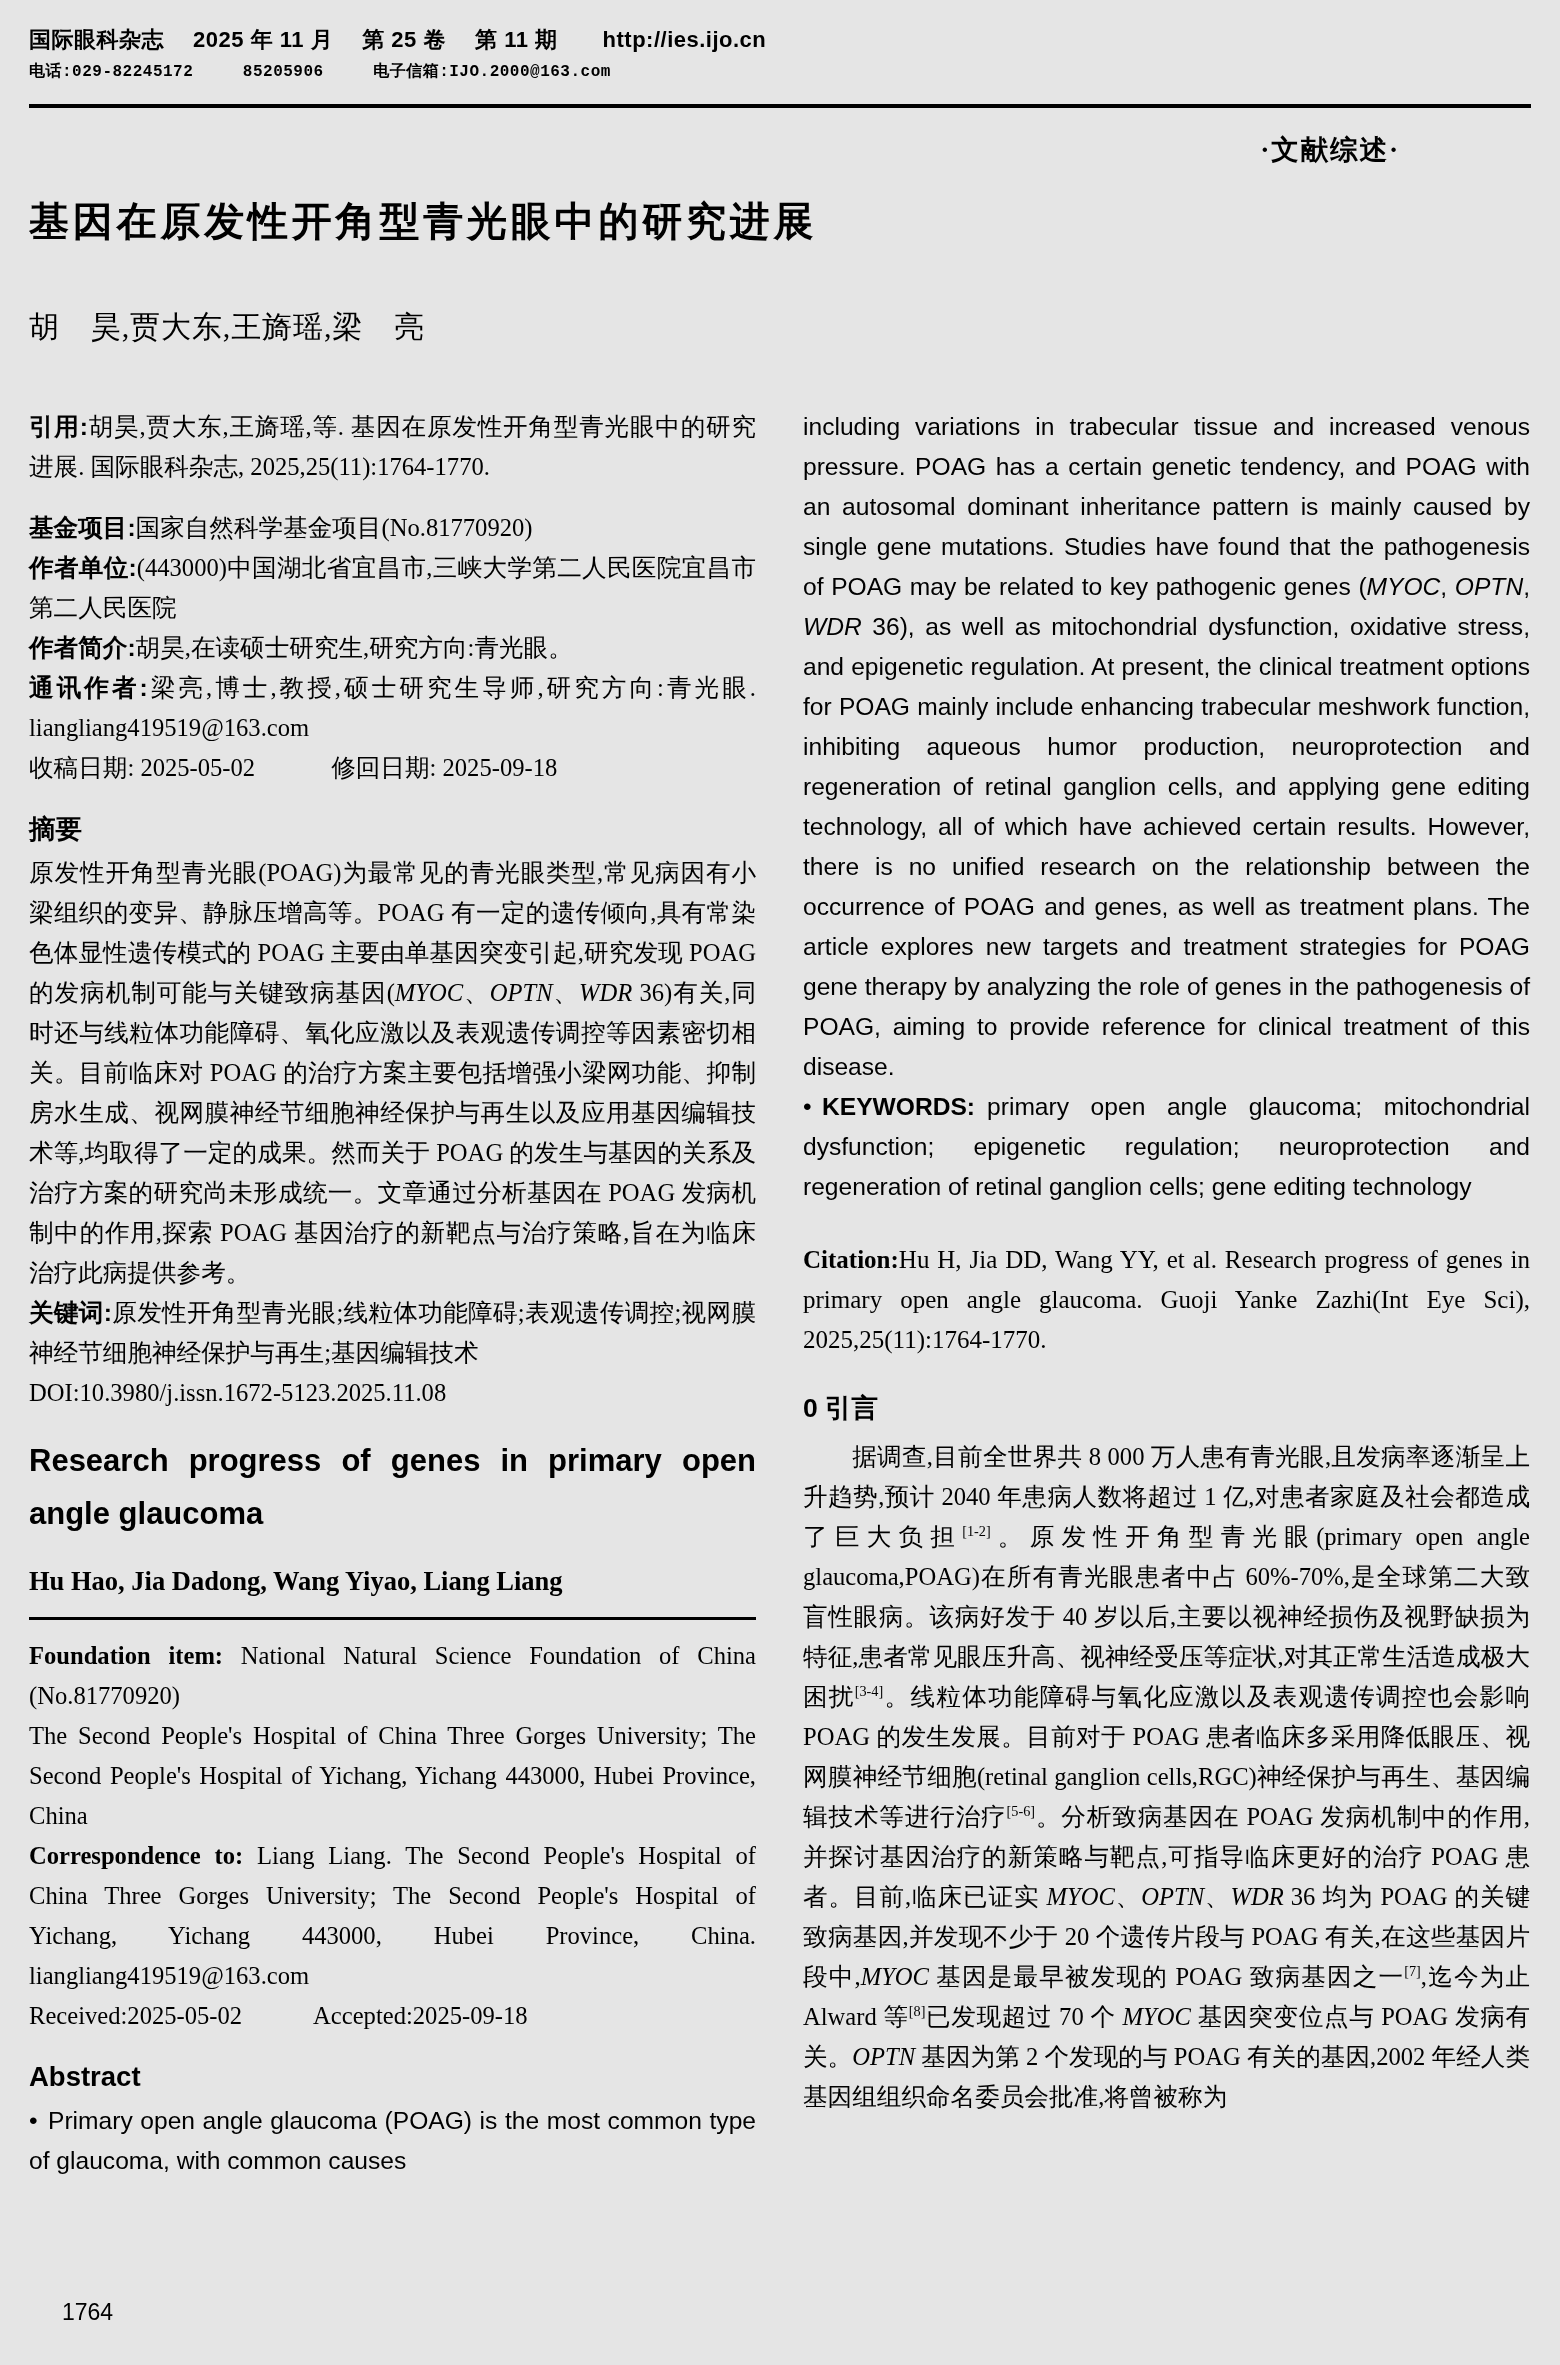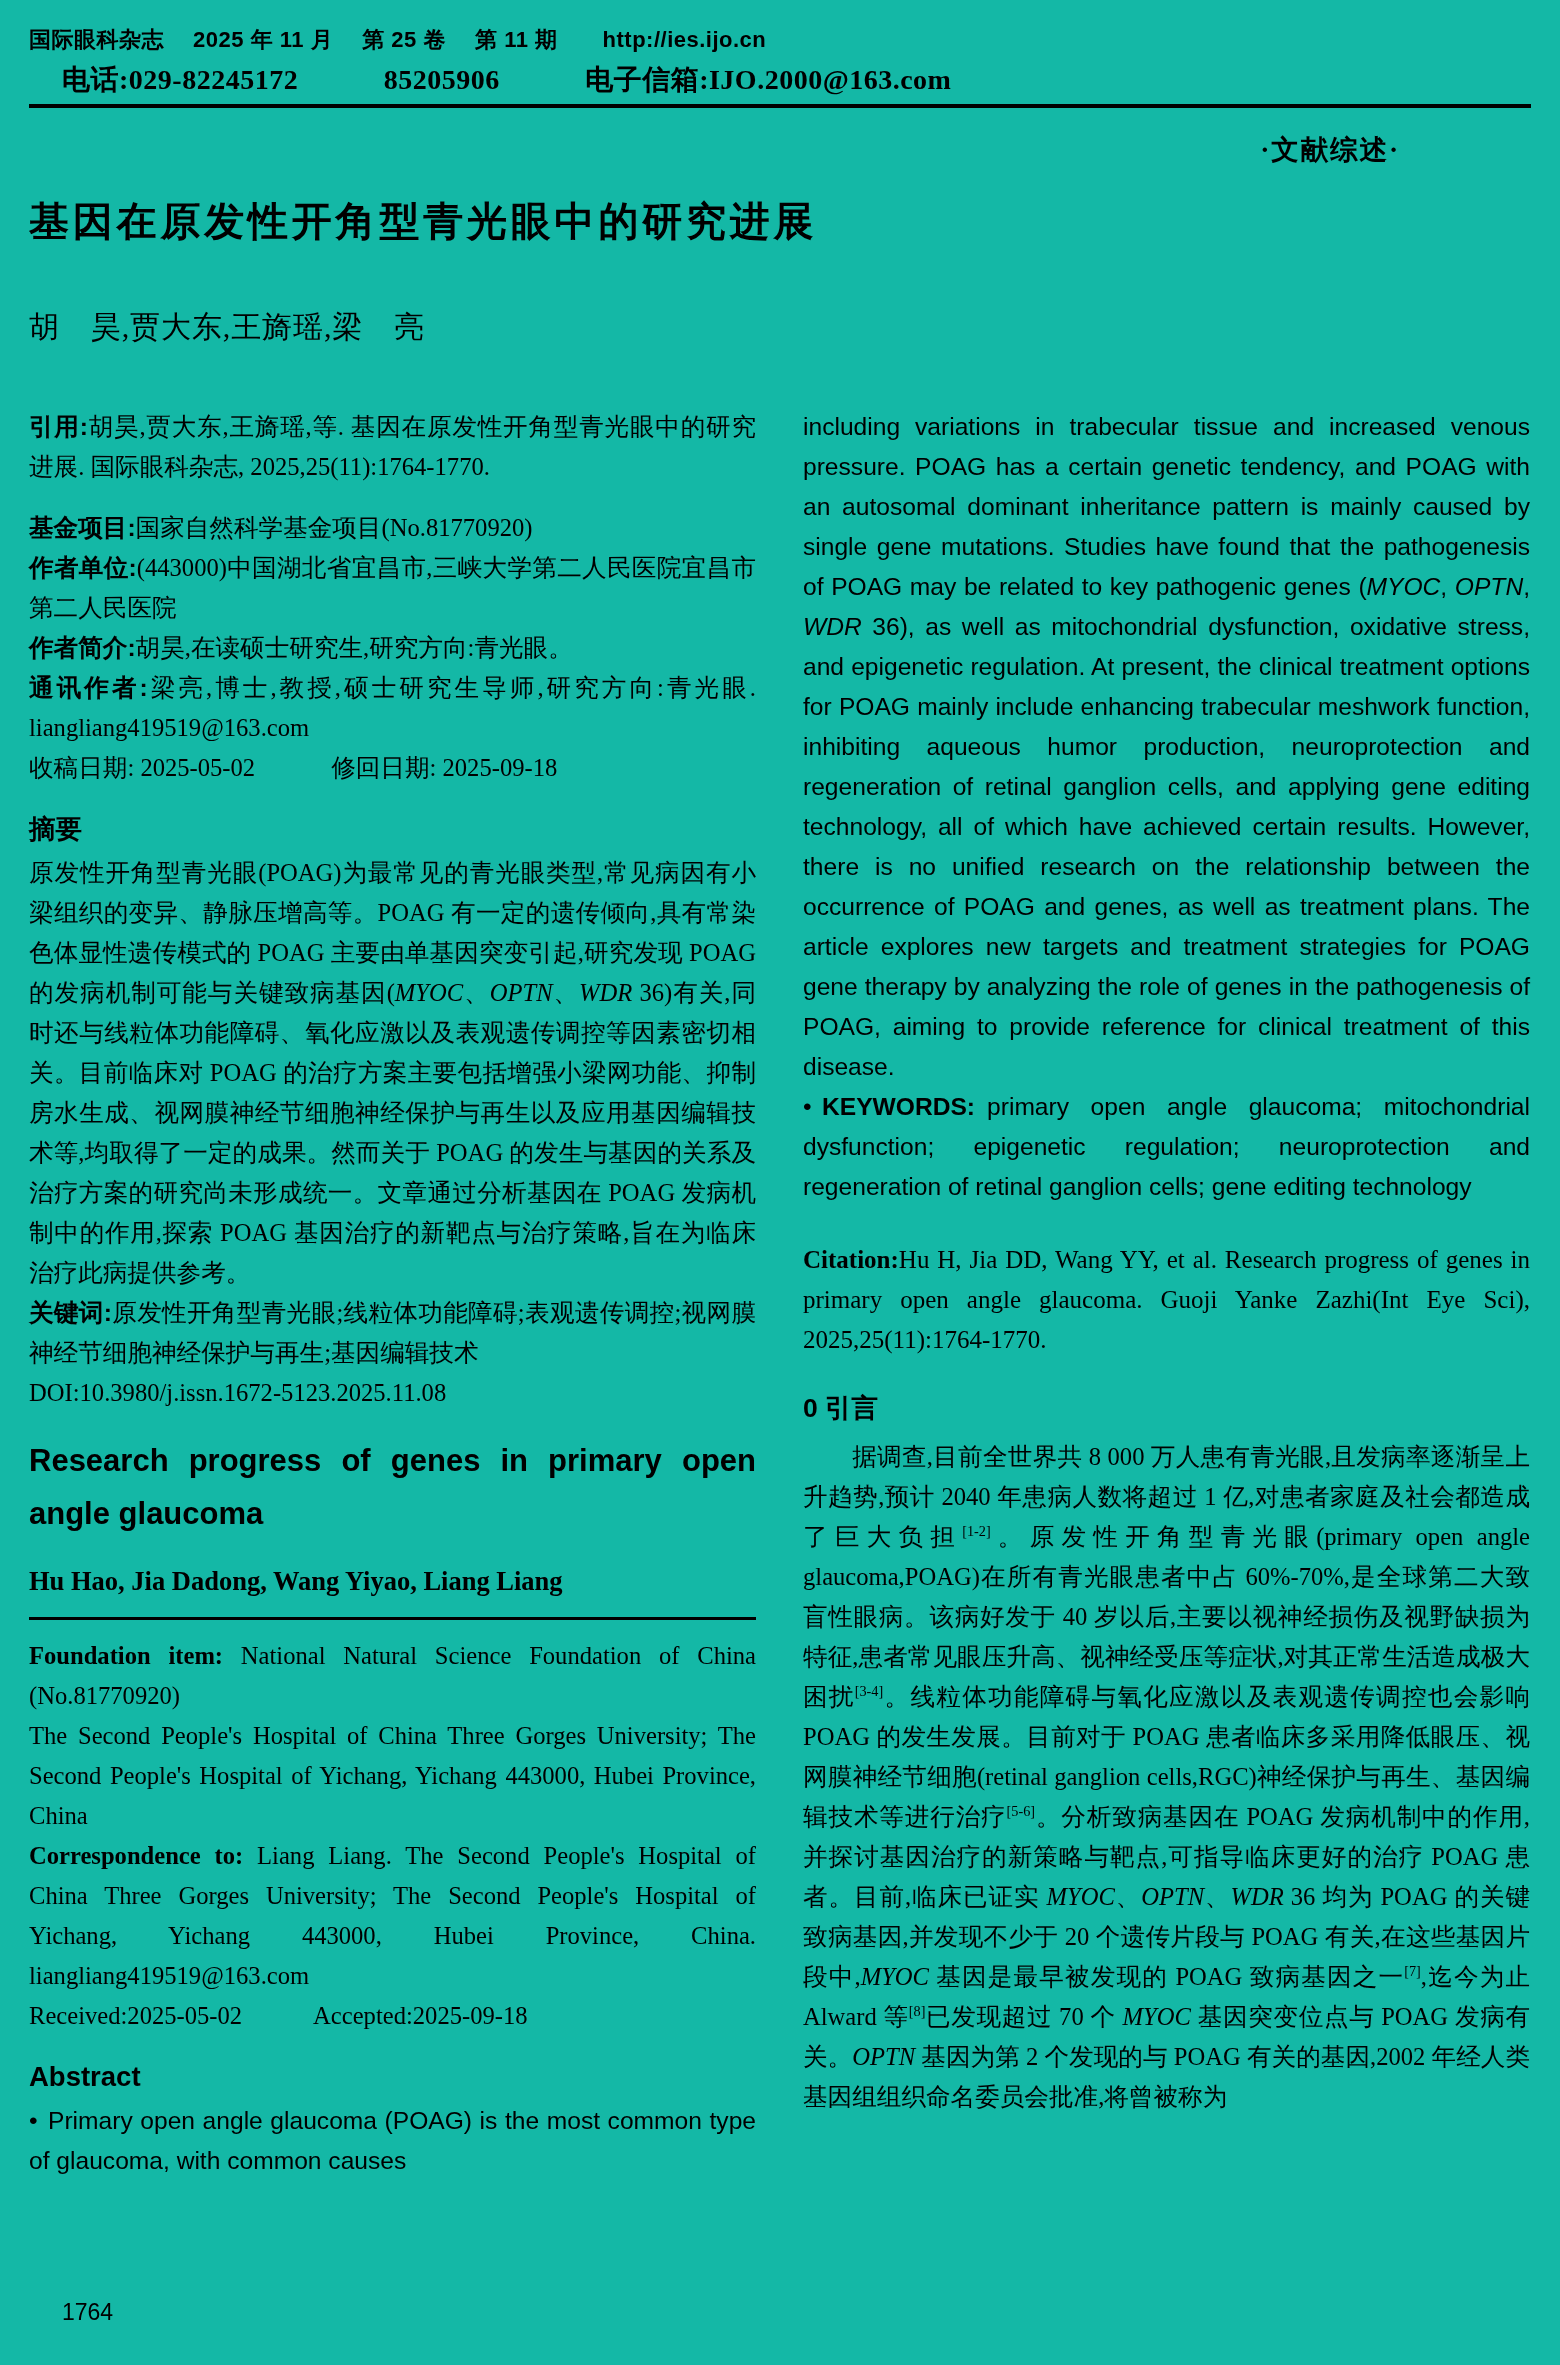--- a/index.html
+++ b/index.html
@@ -1,31 +1,31 @@
 <!DOCTYPE html>
 <html style="font-size:7.6px"><head>
 <meta charset="utf-8">
 <title>IES Journal Page</title>
 <style>
   html,body{margin:0;padding:0;background:#888;}
   .page{
     position:relative;
     width:1560px;height:2366px;
-    background:#14b8a6;
+    background:#e5e5e5;
     color:#000;
     overflow:hidden;
     font-family:"Liberation Serif","DejaVu Serif",serif;
   }
   
   .h-line1{position:absolute;left:29px;top:24.6px;width:1136px;
     font-family:"Liberation Sans","DejaVu Sans",sans-serif;
     font-weight:700;font-size:22px;letter-spacing:0.5px;white-space:pre;}
   .h-line2{position:absolute;left:29px;top:61px;width:1136px;
-    font-family:Liberation Serif, serif;
-    font-weight:700;font-size:28px;letter-spacing:0.5px;white-space:pre;margin-left:33px;}
+    font-family:Liberation Mono, monospace;
+    font-weight:700;font-size:16px;letter-spacing:0.5px;white-space:pre;}
   .rule{position:absolute;left:29px;top:104px;width:1502px;height:4.3px;background:#000;}
   .article-type{position:absolute;right:160px;top:132px;
     font-size:27.5px;font-weight:700;letter-spacing:1.9px;}
   
   .title-cn{position:absolute;left:29px;top:198px;margin:0;width:1231px;
     font-family:"Liberation Sans","DejaVu Sans",sans-serif;
     font-weight:700;font-size:40px;letter-spacing:3.8px;line-height:1.15;}
   .authors-cn{position:absolute;left:29px;top:307px;
     font-size:30px;letter-spacing:0.9px;}
   

